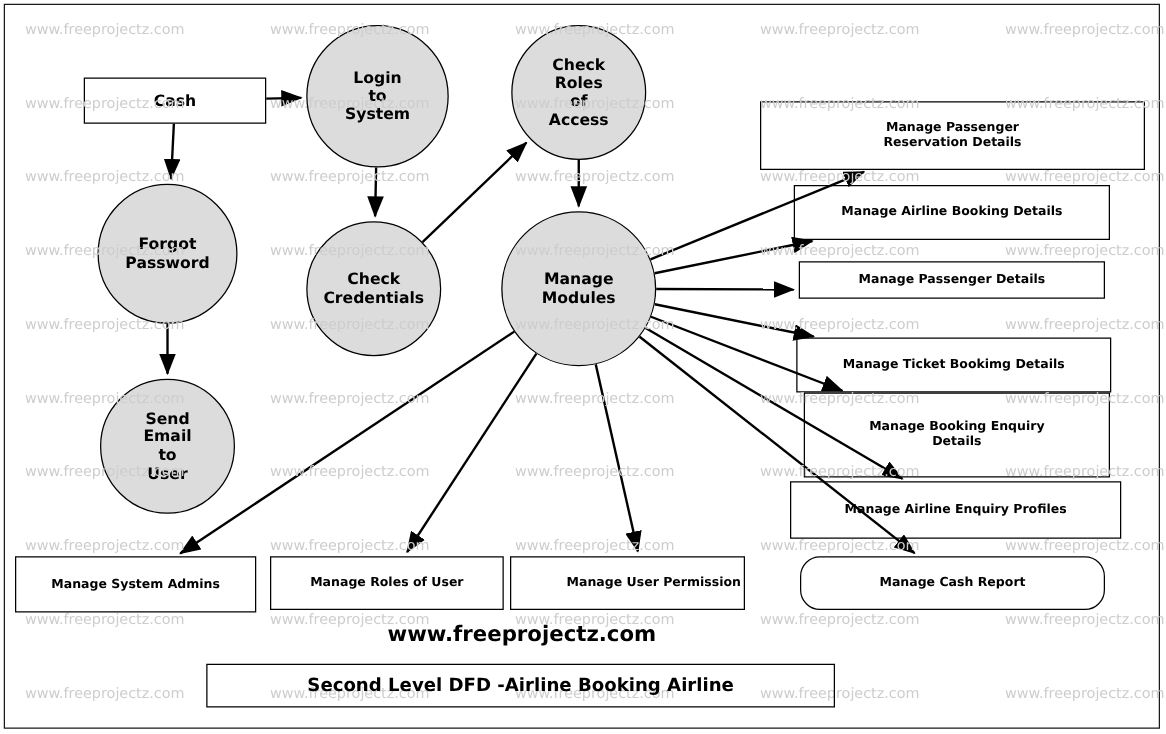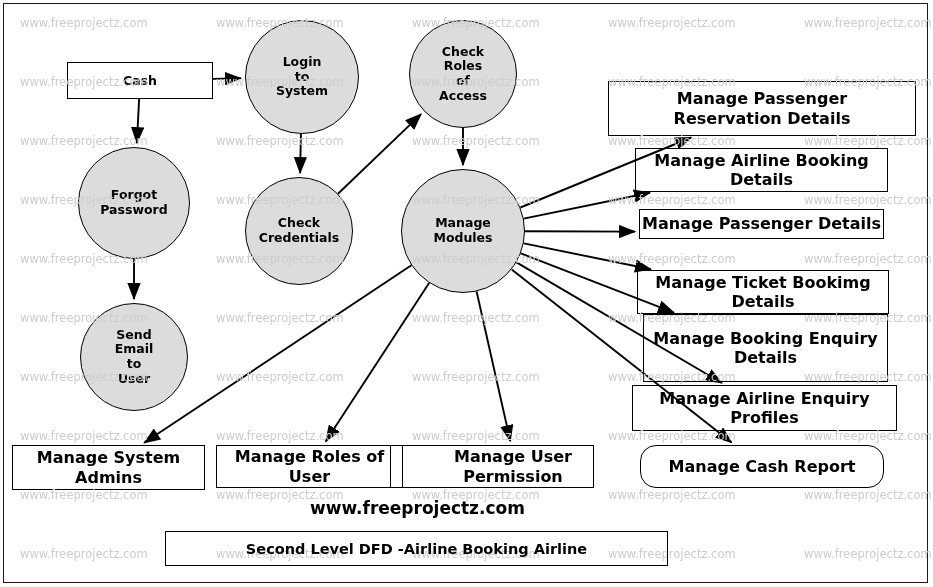--- a/index.html
+++ b/index.html
@@ -68,21 +68,21 @@
   .process-circle {
     background: #dcdcdc;
     border: 1.8px solid #000000;
     border-radius: 50%;
     font-size: 12.5px;
     line-height: 1.18;
   }
   .datastore-box {
     background: transparent;
     border: 1.8px solid #000000;
-    font-size: 16px;
+    font-size: 10px;
     line-height: 1.2;
   }
   .caption {
     position: absolute;
     z-index: 6;
     color: #000000;
     font-weight: bold;
     font-size: 17px;
     font-family: "DejaVu Sans", sans-serif;
     white-space: nowrap;
@@ -228,21 +228,21 @@
       </div>
       <div class="node datastore-box" style="left: 632px; top: 385px; width: 265px; height: 46px;">
         <span>Manage Airline Enquiry Profiles</span>
       </div>
       <div class="node datastore-box" style="left: 12px; top: 445px; width: 193px; height: 45px;">
         <span>Manage System Admins</span>
       </div>
       <div class="node datastore-box" style="left: 216px; top: 445px; width: 187px; height: 43px;">
         <span>Manage Roles of User</span>
       </div>
-      <div class="node datastore-box" style="left: 390px; top: 445px; width: 204px; height: 43px; padding-left: 42px;">
+      <div class="node datastore-box" style="left: 408px; top: 445px; width: 188px; height: 43px; padding-left: 42px;">
         <span>Manage User Permission</span>
       </div>
       <div class="node datastore-box" style="left: 640px; top: 445px; width: 244px; height: 43px; border-radius: 16px;">
         <span>Manage Cash Report</span>
       </div>
     </div>
 
   <div class="caption" style="left: 310px; top: 498px;">www.freeprojectz.com</div>
 
   <div class="title-box" style="left: 165px; top: 531px; width: 503px; height: 35px;">

